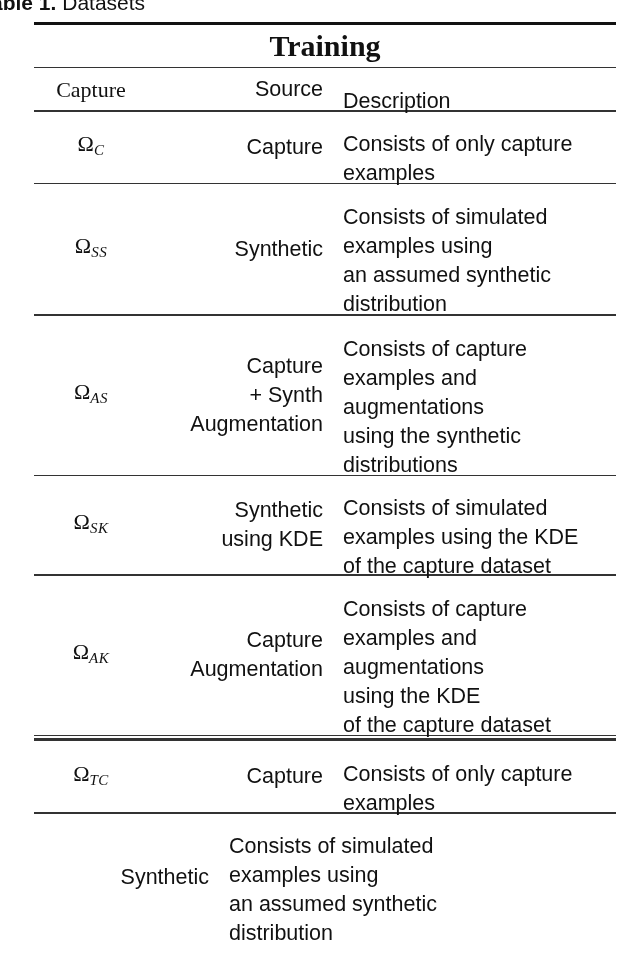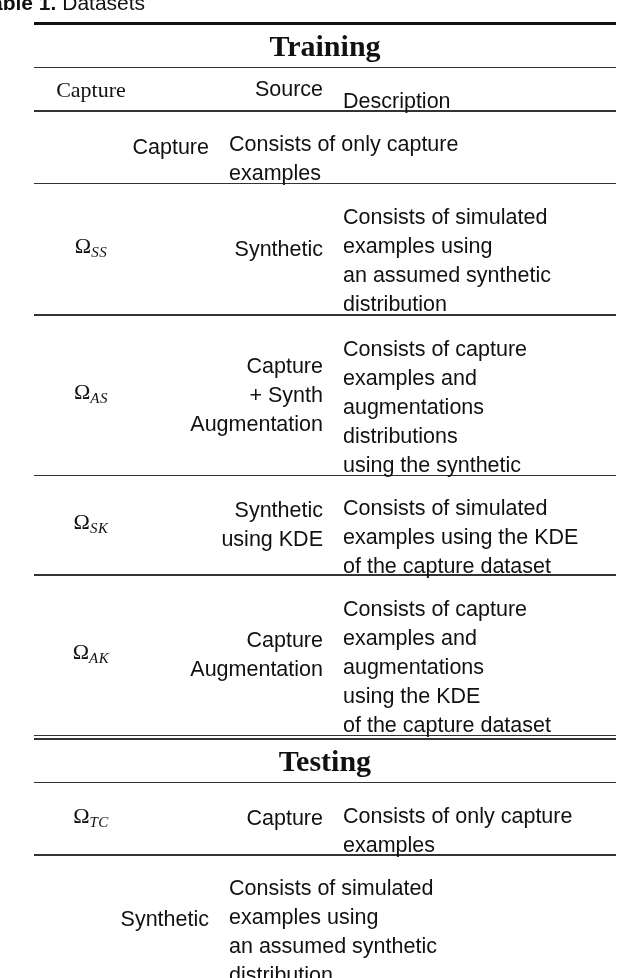--- a/index.html
+++ b/index.html
@@ -41,20 +41,21 @@
     <div class="rule thick"></div>
     <div class="section">Training</div>
     <div class="rule thin"></div>
     <div class="row hdr">
       <div class="c-sym">Capture</div>
       <div class="c-src">Source</div>
       <div class="c-desc">Description</div>
     </div>
     <div class="rule thin"></div>
     <div class="row" style="height: 71px;">
+      <div class="c-sym"><span>Ω</span><span class="sub">C</span></div>
       <div class="c-src">
         <span class="line">Capture</span>
       </div>
       <div class="c-desc">
         <span class="line">Consists of only capture</span>
         <span class="line">examples</span>
       </div>
     </div>
     <div class="rule thin"></div>
     <div class="row" style="height: 130px;">
@@ -74,22 +75,22 @@
       <div class="c-sym"><span>Ω</span><span class="sub">AS</span></div>
       <div class="c-src">
         <span class="line">Capture</span>
         <span class="line">+ Synth</span>
         <span class="line">Augmentation</span>
       </div>
       <div class="c-desc">
         <span class="line">Consists of capture</span>
         <span class="line">examples and</span>
         <span class="line">augmentations</span>
+        <span class="line">using the synthetic</span>
         <span class="line">distributions</span>
-        <span class="line">using the synthetic</span>
       </div>
     </div>
     <div class="rule thin"></div>
     <div class="row" style="height: 98px;">
       <div class="c-sym"><span>Ω</span><span class="sub">SK</span></div>
       <div class="c-src">
         <span class="line">Synthetic</span>
         <span class="line">using KDE</span>
       </div>
       <div class="c-desc">
@@ -109,21 +110,20 @@
         <span class="line">Consists of capture</span>
         <span class="line">examples and</span>
         <span class="line">augmentations</span>
         <span class="line">using the KDE</span>
         <span class="line">of the capture dataset</span>
       </div>
     </div>
     <div class="rule thin"></div>
     <div class="rule gap"></div>
     <div class="rule thin"></div>
-    <div class="section">Testing</div>
     <div class="rule thin"></div>
     <div class="row" style="height: 71px;">
       <div class="c-sym"><span>Ω</span><span class="sub">TC</span></div>
       <div class="c-src">
         <span class="line">Capture</span>
       </div>
       <div class="c-desc">
         <span class="line">Consists of only capture</span>
         <span class="line">examples</span>
       </div>

